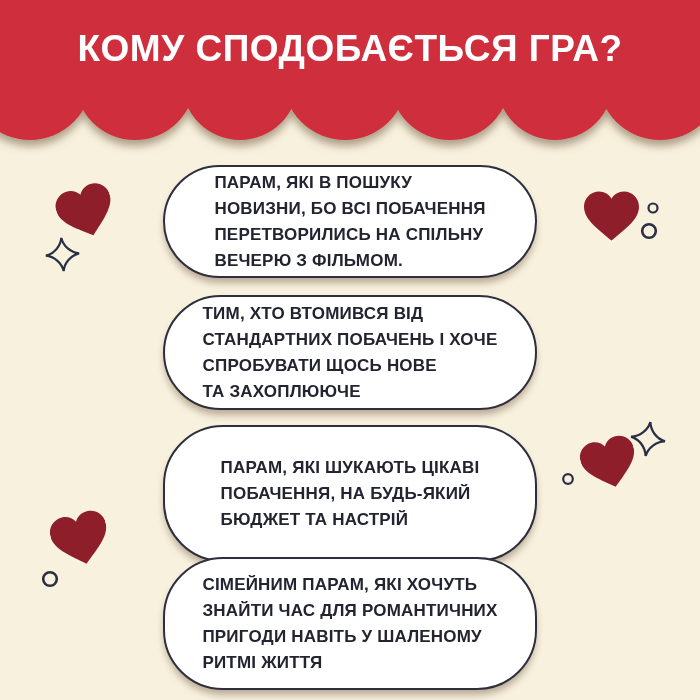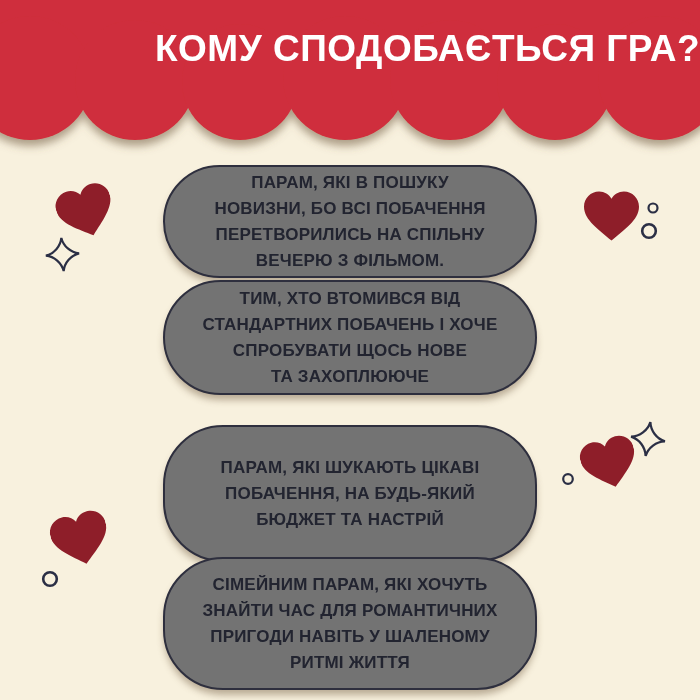--- a/index.html
+++ b/index.html
@@ -24,54 +24,54 @@
     height: 170px;
     display: block;
   }
   .page-title {
     position: absolute;
     top: 27px;
     left: 0;
     width: 700px;
     height: 44px;
     line-height: 44px;
-    text-align: right;
+    text-align: center;
     color: #ffffff;
     font-size: 37px;
     font-weight: 700;
     letter-spacing: 0.5px;
     white-space: nowrap;
   }
 
   
   .card {
     position: absolute;
     left: 163px;
     width: 374px;
     box-sizing: border-box;
-    background: #737373;
+    background: #ffffff;
     border: 2px solid #2e2f3e;
     border-radius: 60px;
     box-shadow: 0 6px 7px -1px rgba(110, 88, 62, 0.45);
     display: flex;
     align-items: center;
     justify-content: center;
-    text-align: center;
+    text-align: left;
     padding: 0 14px;
   }
   .card-text {
     color: #222430;
     font-size: 17px;
     line-height: 26px;
     font-weight: 700;
     white-space: pre-line;
     letter-spacing: 0.2px;
   }
   .card-1 { top: 165px; height: 113px; }
-  .card-2 { top: 280px; height: 115px; }
+  .card-2 { top: 295px; height: 115px; }
   .card-3 { top: 425px; height: 137px; }
   .card-4 { top: 557px; height: 133px; }
 
   
   .deco {
     position: absolute;
     display: block;
   }
   .heart-fill { fill: #8e1e29; }
   .outline-shape { fill: none; stroke: #2b2f45; }

